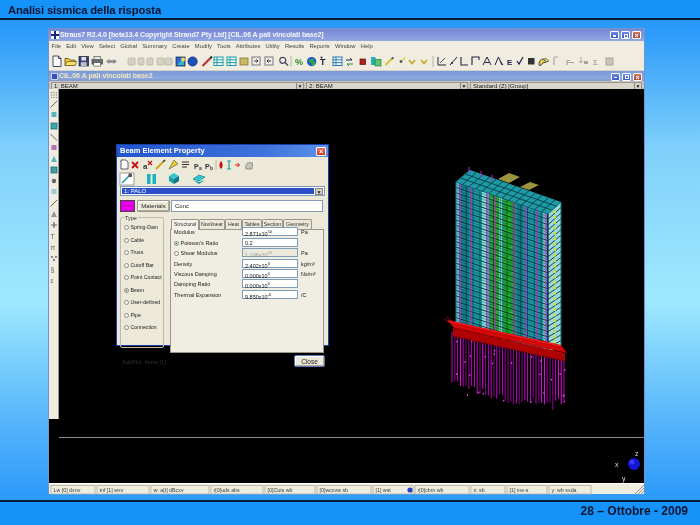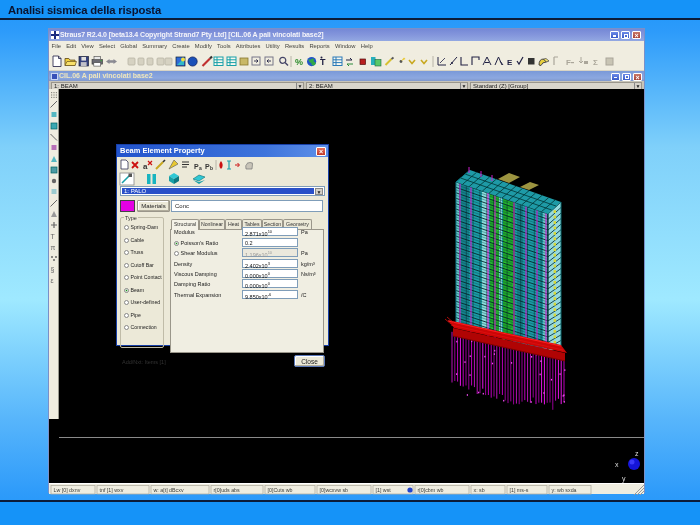--- a/index.html
+++ b/index.html
@@ -61,20 +61,21 @@
 .rr.on{background:radial-gradient(circle,#1A8A1A 0 40%,#fff 50%);}
 #dclose{left:177px;top:210px;width:31px;height:12px;background:#ECE9D8;border:1px solid #5A78B8;border-radius:2px;font-size:6.5px;line-height:11px;text-align:center;color:#222;box-shadow:inset -1px -1px 0 #b0ac9c,inset 1px 1px 0 #fff;}
 #dfoot{left:5px;top:214px;font-size:5.5px;color:#333;}
 </style></head>
 <body>
 <div class="abs" id="topbar">
     <span>Analisi sismica della risposta</span>
   </div>
 <div class="abs" id="botline"></div>
 <div class="abs" id="botbar">
+    <span class="r">28 – Ottobre - 2009</span>
   </div>
 
 <div class="abs" id="win">
   <div class="abs" id="wtitle">
     <div class="abs" id="wicon"></div>
     <span class="txt">Straus7 R2.4.0 [beta13.4 Copyright Strand7 Pty Ltd] [CIL.06 A pali vincolati base2]</span>
     <div class="btn3" style="right:25px;">
         <b style="position:absolute;left:2px;right:2px;bottom:1.5px;height:1.5px;background:#fff"></b>
       </div>
       <div class="btn3" style="right:14px;">

